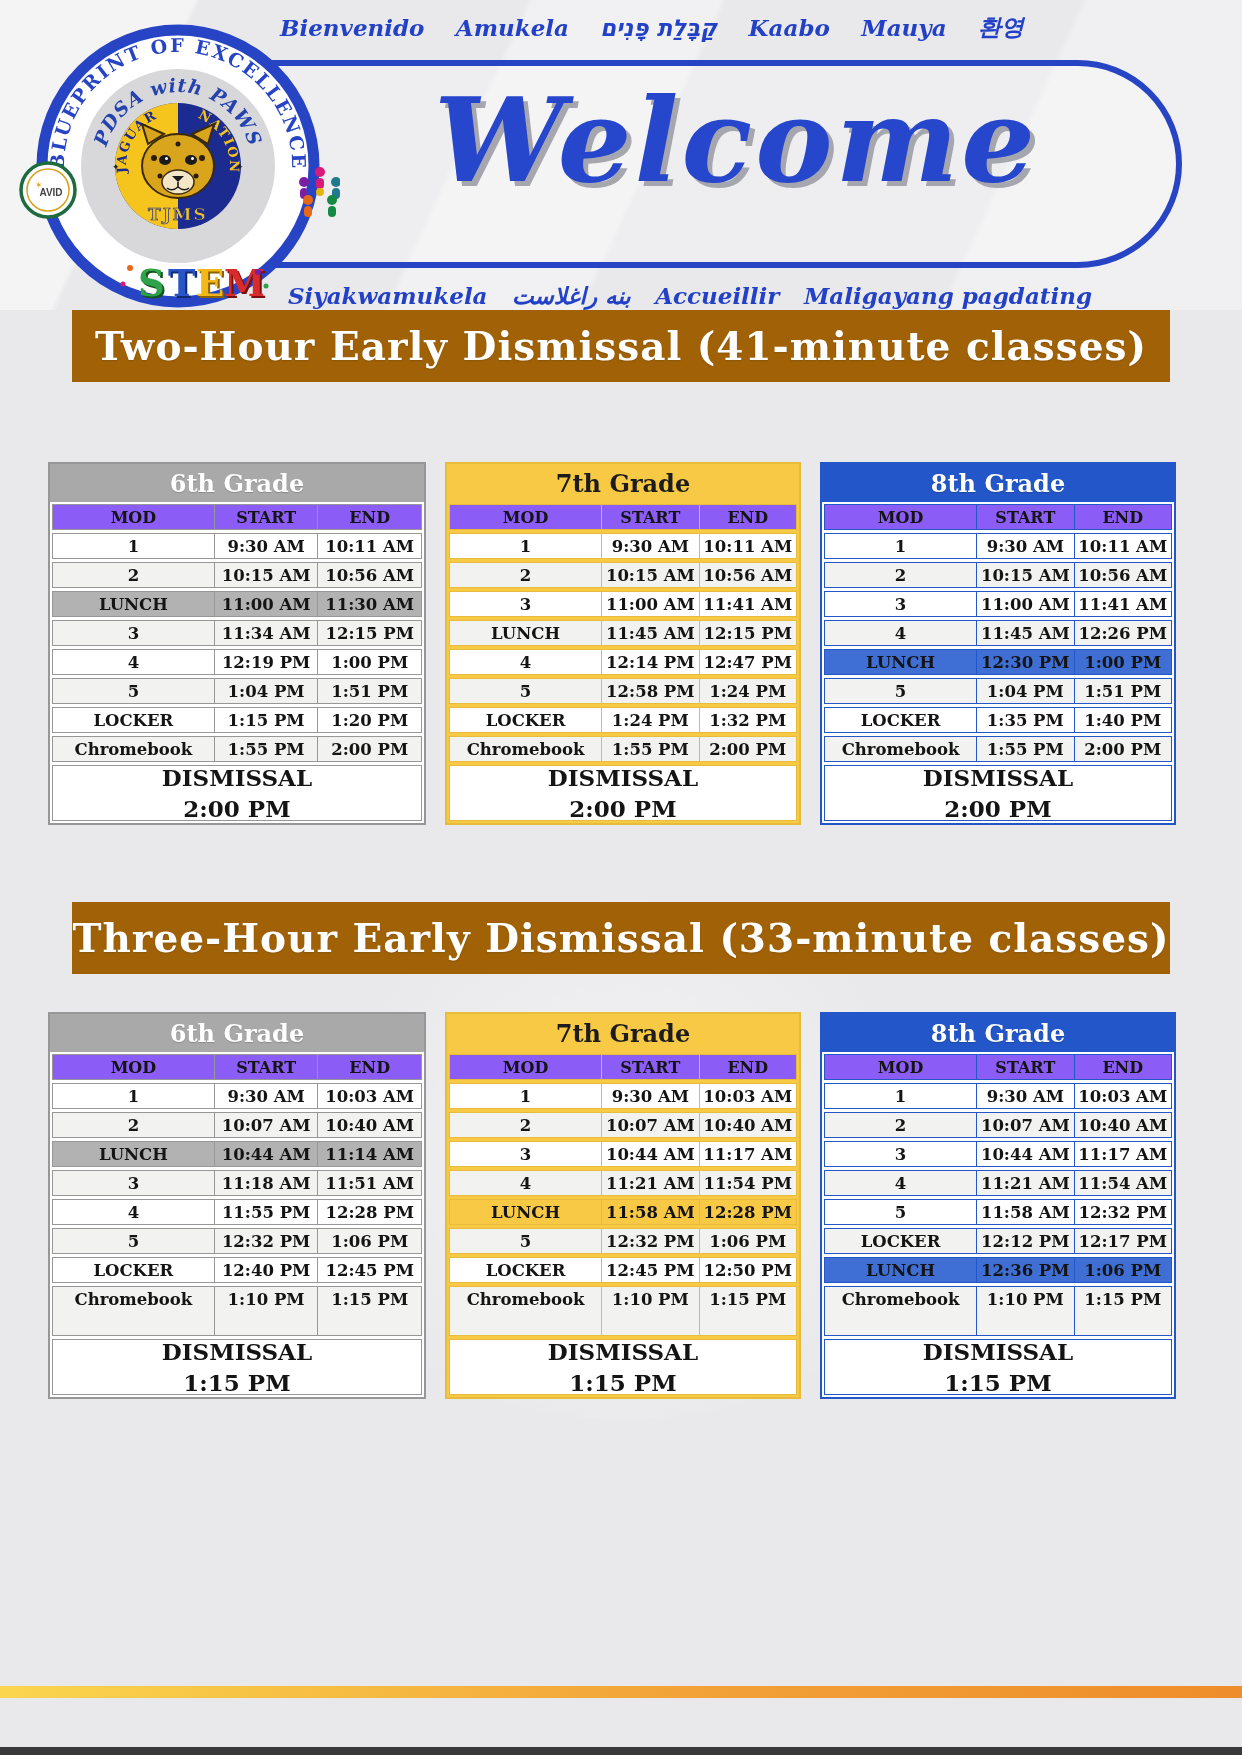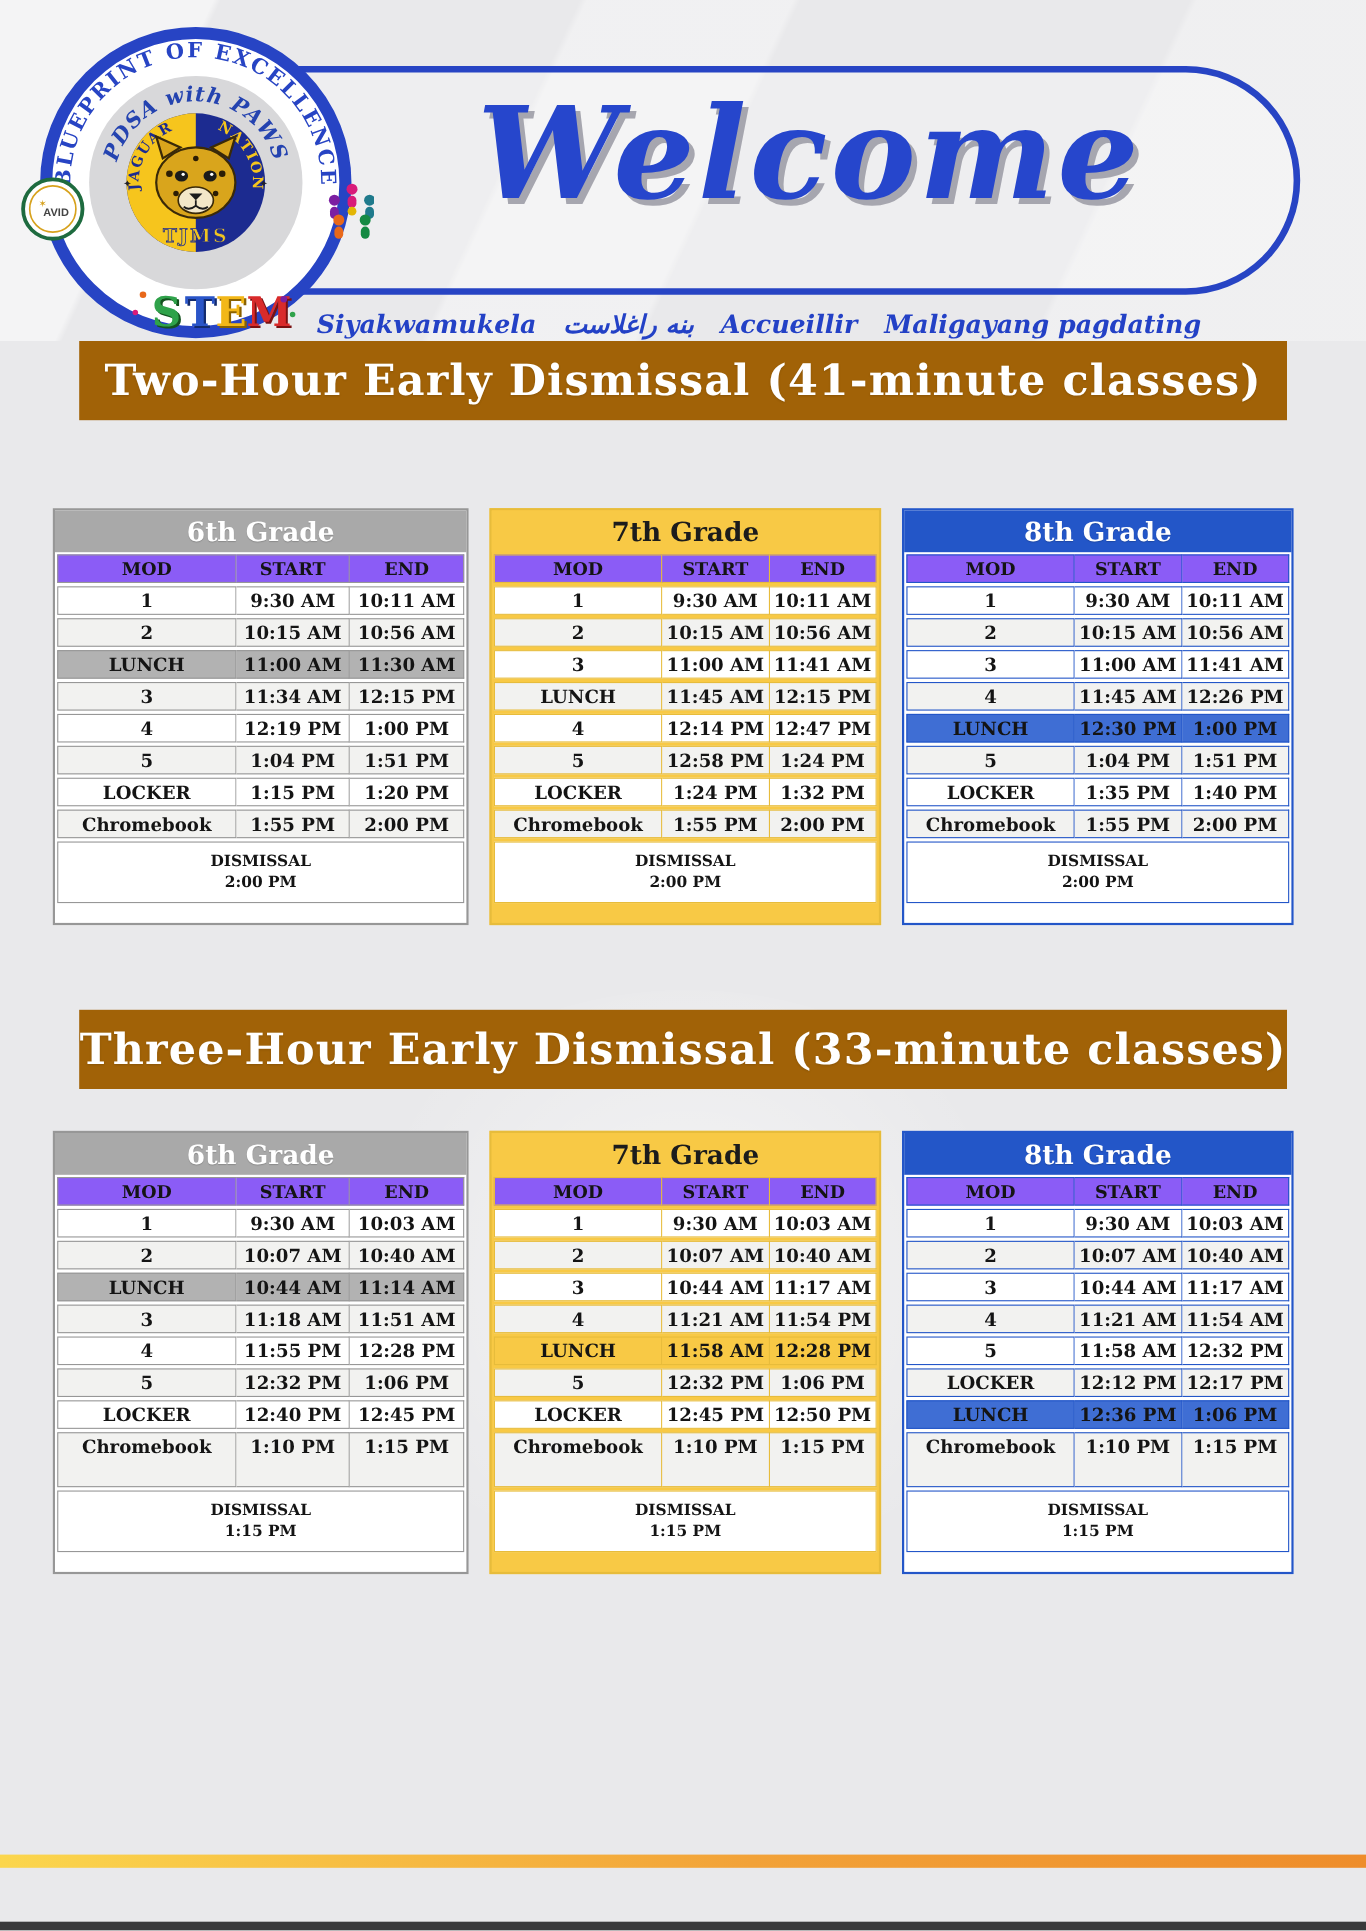--- a/index.html
+++ b/index.html
@@ -40,39 +40,39 @@
   
   main{position:absolute; left:0; top:310px; width:1242px;}
   .banner{margin:0 72px; height:72px; background:#a16207;
     display:flex; align-items:center; justify-content:center;}
   .banner-text{font-family:"DejaVu Serif",serif; font-weight:700; font-size:39px; color:#ffffff;
     letter-spacing:1px; text-shadow:0 1px 2px rgba(0,0,0,.15);}
   .tables-row{display:flex; padding-left:48px; gap:19px; margin-top:80px;}
   .sec-three{margin-top:77px;}
   .sec-three .tables-row{margin-top:38px;}
   .grade-table{width:356px; box-sizing:border-box; background:var(--gap);
-    border:2.5px solid var(--bd); padding-bottom:18px;}
+    border:2.5px solid var(--bd); padding-bottom:2px;}
   .grade-table.first{width:378px;}
   .grade-header{height:38px; background:var(--hdbg); color:var(--hdfg);
     display:flex; align-items:center; justify-content:center;
     font-family:"DejaVu Serif",serif; font-weight:700; font-size:24px; margin-bottom:2px;
     text-shadow:0 1px 1px rgba(0,0,0,.18);}
   .trow{display:flex; padding:0 2px; margin-bottom:3px;}
   .tcell{box-sizing:border-box; height:26px; display:flex; align-items:center; justify-content:center;
     background:#fff; border:1.4px solid var(--bd);
     font-family:"DejaVu Serif",serif; font-weight:700; font-size:16.5px; color:#141414;}
   .tcell.col-0{flex:0 0 44%;}
   .tcell.col-1,.tcell.col-2{flex:0 0 28%; border-left-width:0;}
   .grade-table > .trow:nth-child(2n+4) .tcell{background:#f2f2f0;}
   .trow.thead .tcell{background:#8b5cf6; font-size:16px;}
   .trow.highlight .tcell{background:var(--hl);}
   .sec-three .row-chromebook .tcell{height:50px; align-items:flex-start; padding-top:3px;}
   .dismissal{margin:0 2px; height:54px; background:#fff; border:1.4px solid var(--bd);
     display:flex; flex-direction:column; align-items:center; justify-content:center;
-    font-family:"DejaVu Serif",serif; font-weight:700; font-size:14px; color:#141414; line-height:1.35;}
+    font-family:"DejaVu Serif",serif; font-weight:700; font-size:23px; color:#141414; line-height:1.35;}
   .theme-gray{--bd:#979797; --hl:#b2b2b2; --hdbg:#a9a9a9; --hdfg:#ffffff; --gap:#ffffff;}
   .theme-gold{--bd:#e7bc3b; --hl:#f8c945; --hdbg:#f8c945; --hdfg:#1c1c1c; --gap:#f8c945;}
   .theme-gold .grade-header{text-shadow:none;}
   .theme-blue{--bd:#2356c8; --hl:#3f6ed4; --hdbg:#2356c8; --hdfg:#ffffff; --gap:#ffffff;}
 
   
   .accent-bar{position:absolute; left:0; top:1686px; width:1242px; height:12px;
     background:linear-gradient(90deg,#fbd64d,#f2a238 55%,#ee8d2b);}
   .footer-bar{position:absolute; left:0; top:1698px; width:1242px; height:49px;
     background:linear-gradient(180deg,#dcdcde,#fafafa 45%,#bcbcbf);
@@ -84,20 +84,28 @@
 </style>
 </head>
 <body>
 
 <div class="page">
   <div class="sheen"></div>
   <div class="blob1"></div>
   <div class="blob2"></div>
 
   <header class="hdr">
+    <div class="lang-row lang-top">
+      <span>Bienvenido</span>
+      <span>Amukela</span>
+      <span>קַבָּלַת פָּנִים</span>
+      <span>Kaabo</span>
+      <span>Mauya</span>
+      <span>환영</span>
+    </div>
 
     <div class="stadium"></div>
     <div class="welcome">Welcome</div>
 
     <div class="lang-row lang-bottom">
       <span>Siyakwamukela</span>
       <span>بنه راغلاست</span>
       <span>Accueillir</span>
       <span>Maligayang pagdating</span>
     </div>

